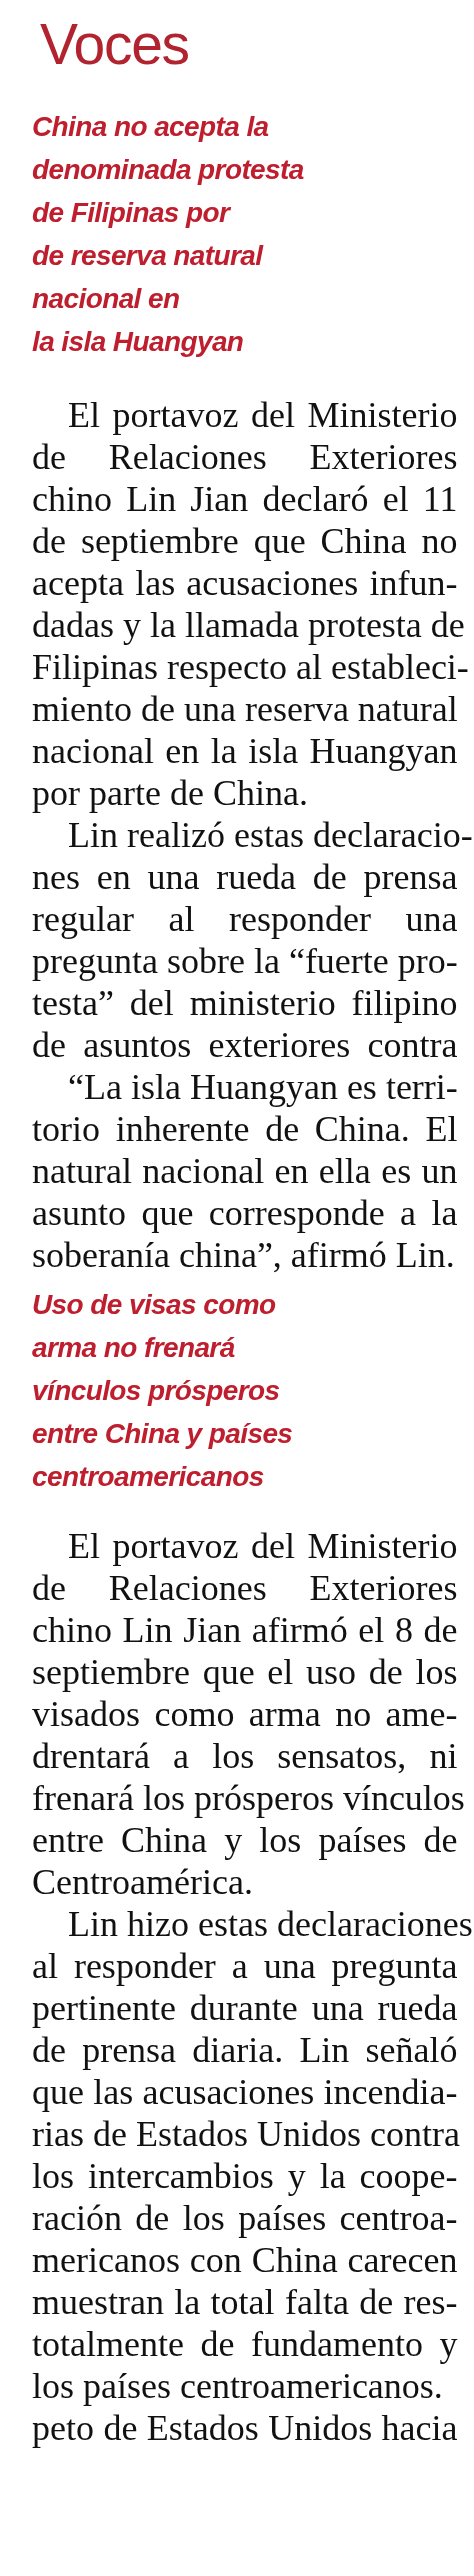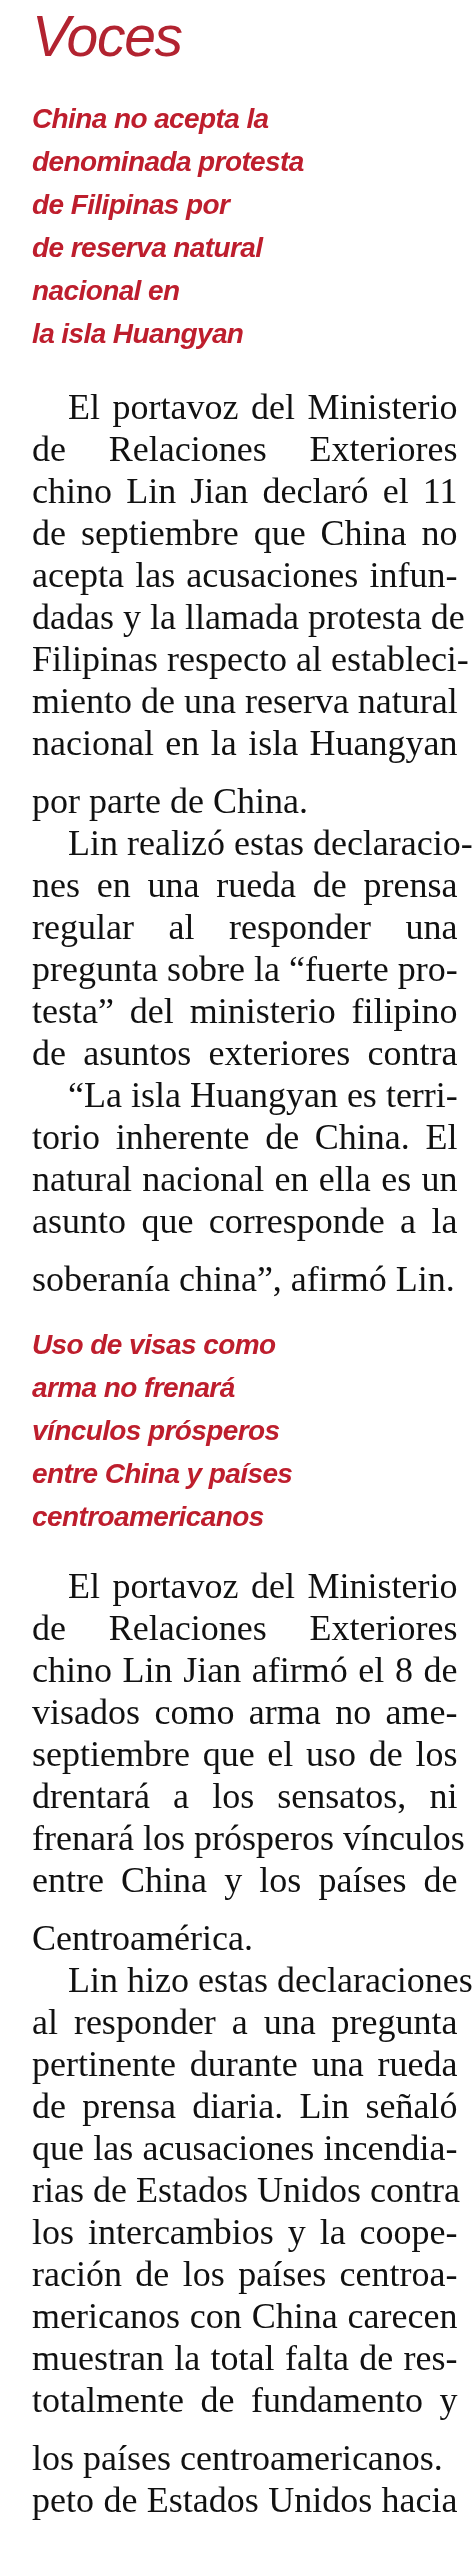--- a/index.html
+++ b/index.html
@@ -10,42 +10,41 @@
   .page {
     position: relative;
     box-sizing: border-box;
     width: 475px;
     height: 2576px;
     background: var(--bg-color, #ffffff);
     padding: 5.2px 17.5px 0 32px;
     overflow: hidden;
   }
   .title {
-    margin: 0;
+    margin: 8px;
     font-family: "Liberation Sans", sans-serif;
     font-weight: 400;
     font-size: 57px;
     line-height: 62px;
     letter-spacing: -1.3px;
     color: var(--title-color, #b22330);
     white-space: nowrap;
-    font-style: italic;
   }
   .headline {
     margin: 0;
     font-family: "Liberation Sans", sans-serif;
     font-style: italic;
     font-weight: 700;
     font-size: 28px;
     line-height: 43px;
     letter-spacing: -0.6px;
     color: var(--headline-color, #be1e2d);
   }
   .headline-1 { margin-top: 30px; }
-  .headline-2 { margin-top: 23px; }
+  .headline-2 { margin-top: 7px; }
   .headline .line {
     text-align: left;
     text-align-last: left;
     white-space: nowrap;
   }
   .body-block {
     font-family: "Liberation Serif", "DejaVu Serif", serif;
     font-size: 36px;
     line-height: 42px;
     color: var(--body-color, #111111);
@@ -53,21 +52,20 @@
   .body-1 { margin-top: 31px; }
   .body-2 { margin-top: 27px; }
   .para .line {
     text-align: justify;
     text-align-last: justify;
     text-justify: inter-word;
     white-space: nowrap;
   }
   .para .line.last {
     text-align-last: left;
-    margin-top: 16px;
   }
   .para .line.first {
     text-indent: 36px;
   }
 </style>
 </head>
 <body>
 
 <div class="page">
 
@@ -119,22 +117,22 @@
         <div class="line">arma no frenará</div>
         <div class="line">vínculos prósperos</div>
         <div class="line">entre China y países</div>
         <div class="line last">centroamericanos</div>
       </h2>
     <div class="body-block body-2">
       <div class="para">
           <div class="line first">El portavoz del Ministerio</div>
           <div class="line">de Relaciones Exteriores</div>
           <div class="line">chino Lin Jian afirmó el 8 de</div>
+          <div class="line">septiembre que el uso de los</div>
           <div class="line">visados como arma no ame-</div>
-          <div class="line">septiembre que el uso de los</div>
           <div class="line">drentará a los sensatos, ni</div>
           <div class="line">frenará los prósperos vínculos</div>
           <div class="line">entre China y los países de</div>
           <div class="line last">Centroamérica.</div>
         </div>
       <div class="para">
           <div class="line first">Lin hizo estas declaraciones</div>
           <div class="line">al responder a una pregunta</div>
           <div class="line">pertinente durante una rueda</div>
           <div class="line">de prensa diaria. Lin señaló</div>

